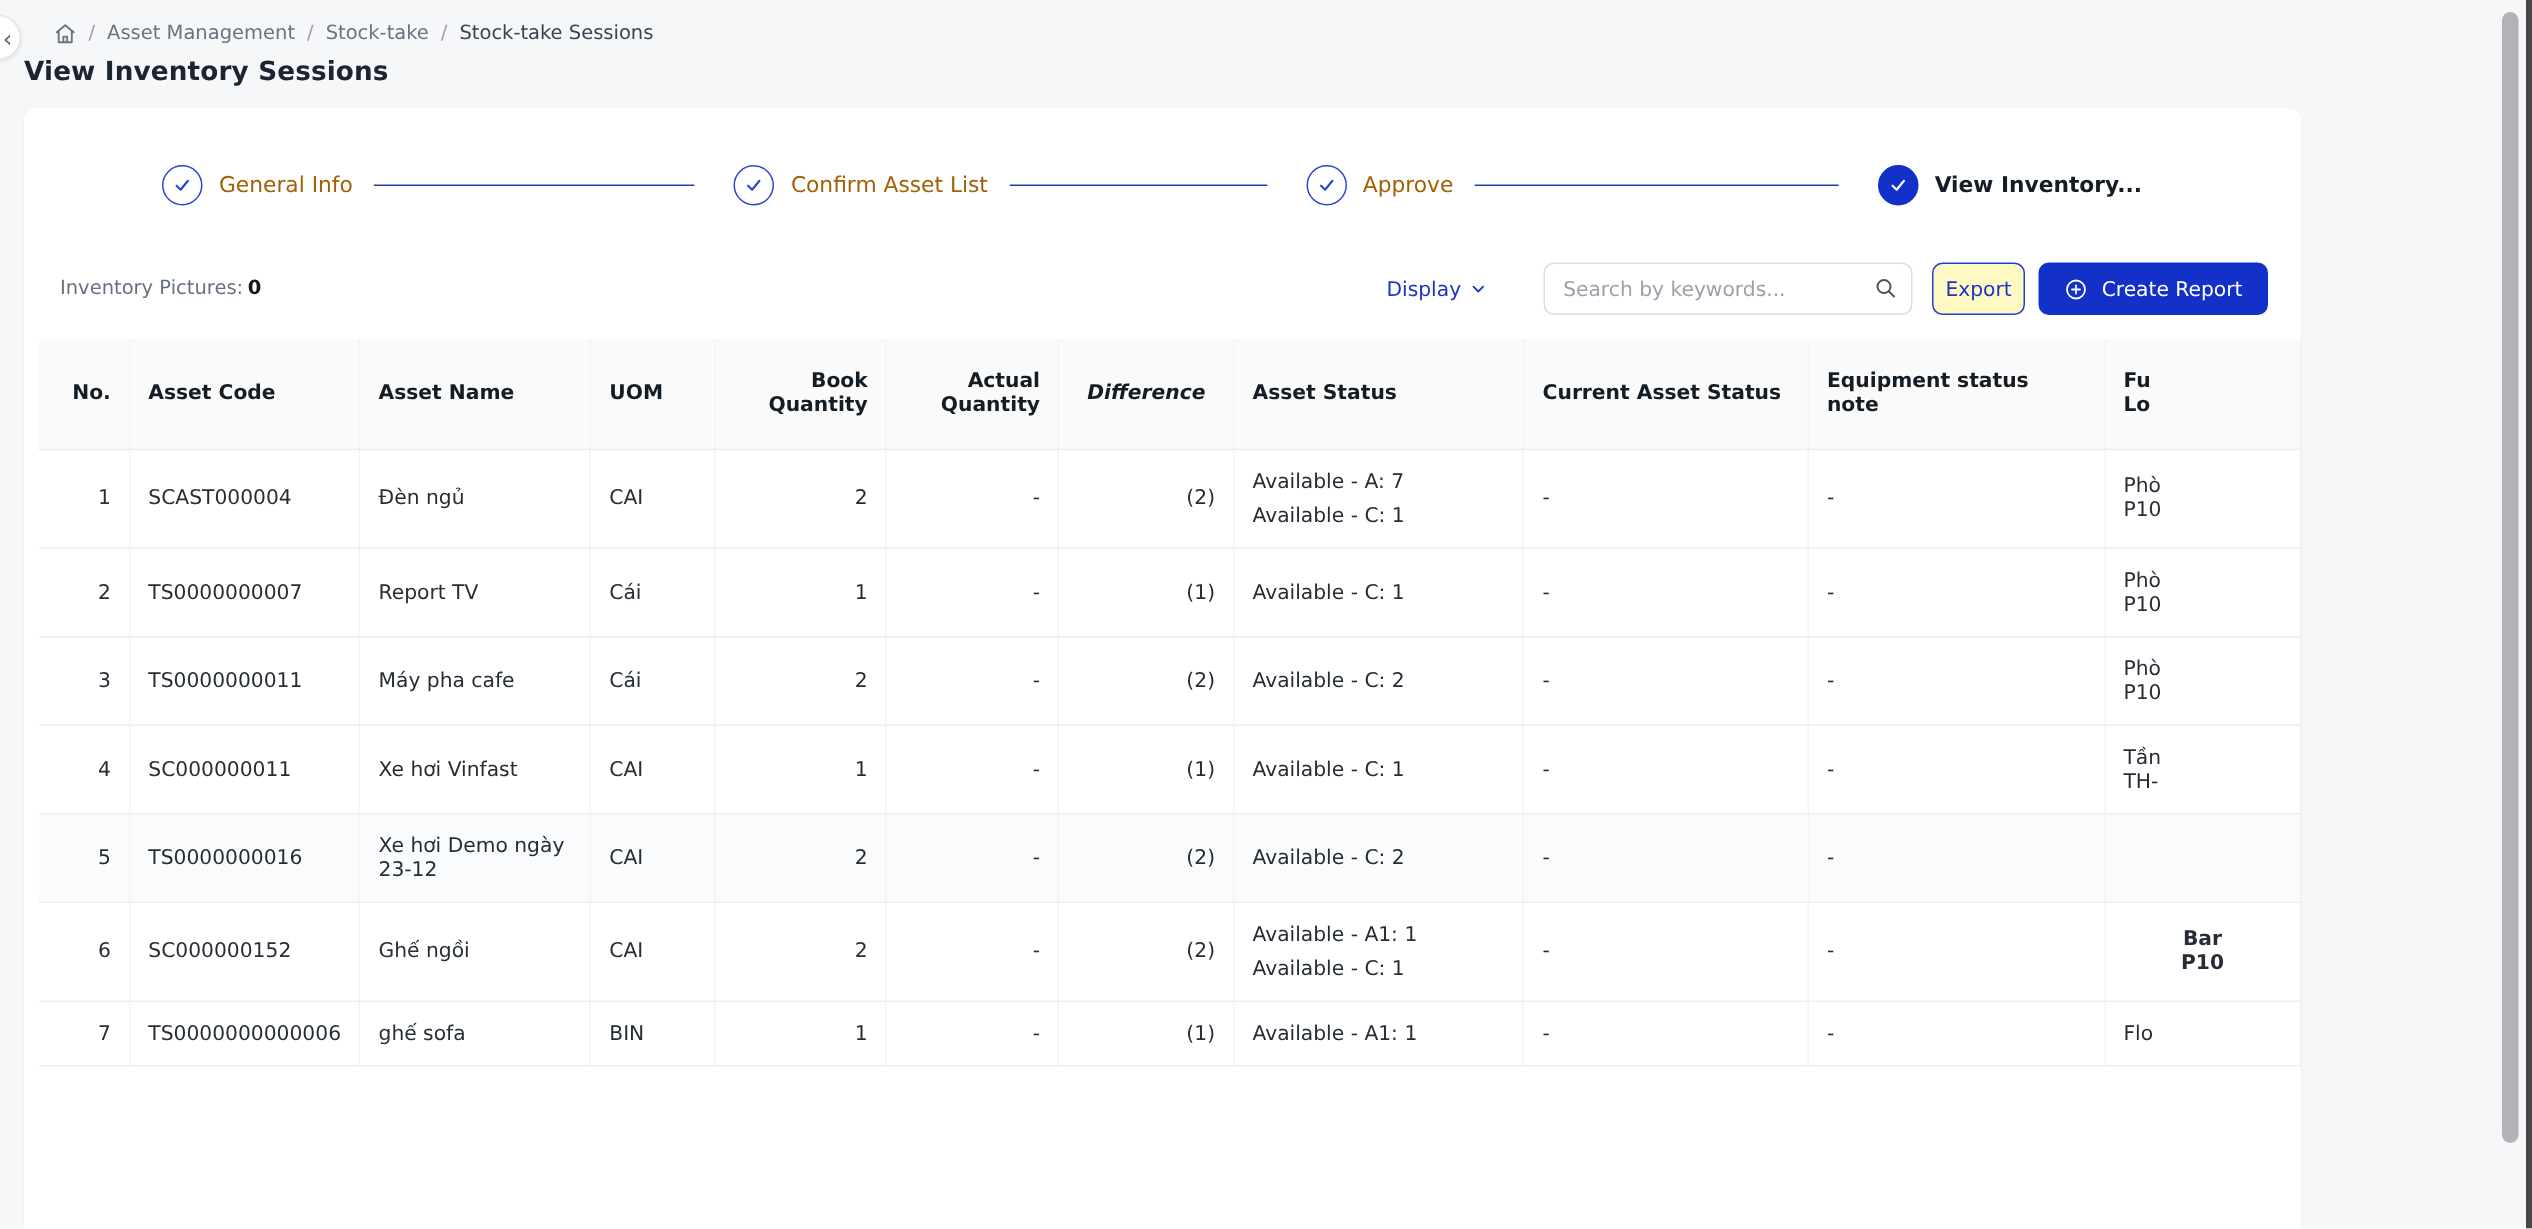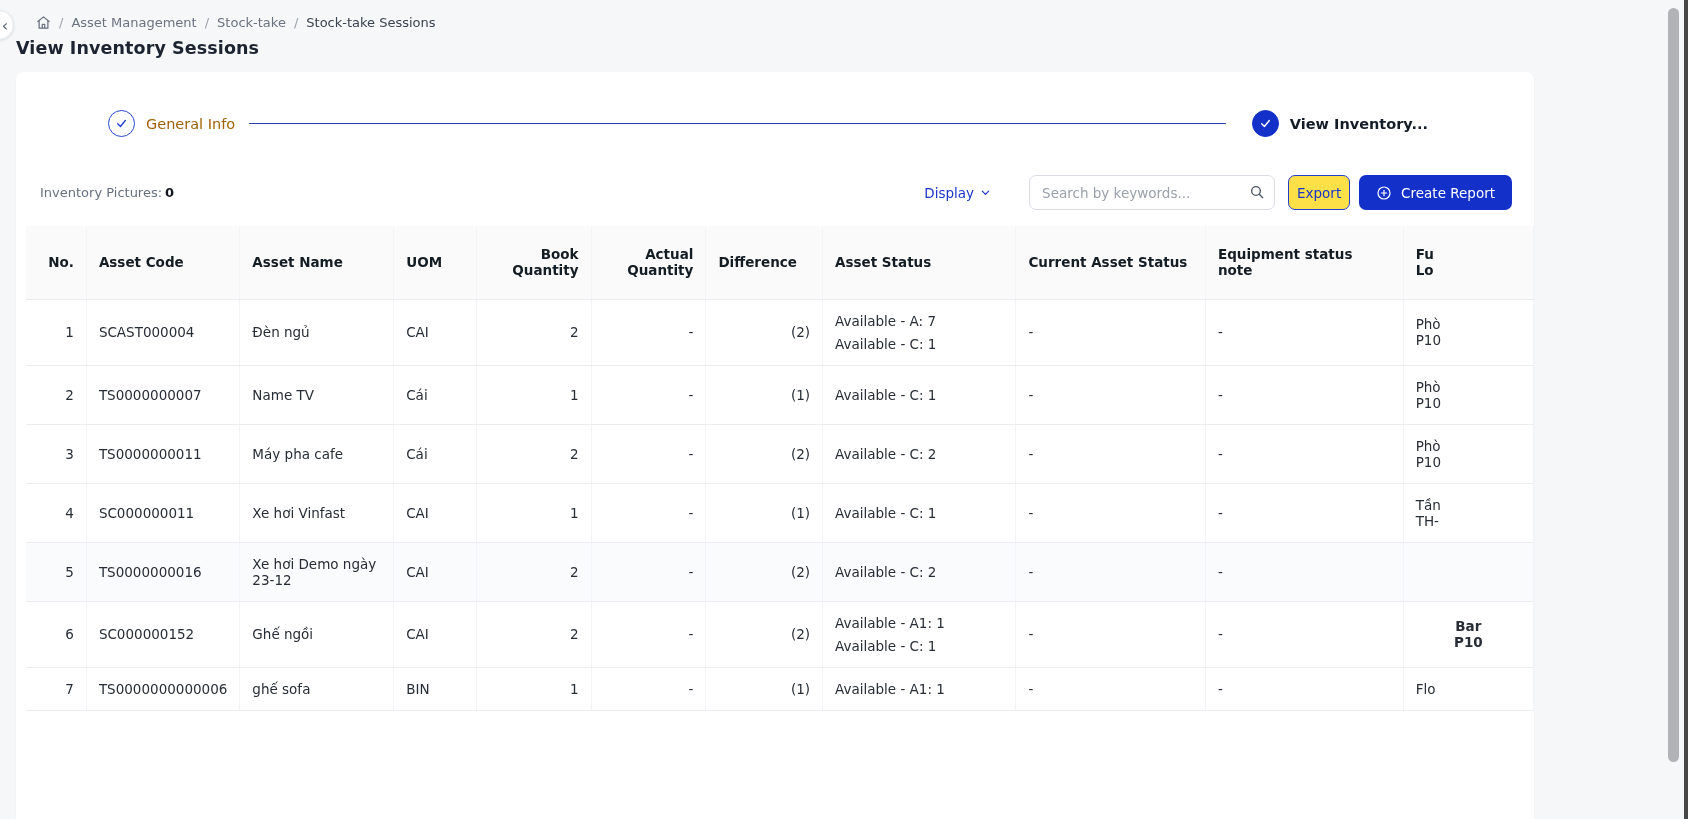--- a/index.html
+++ b/index.html
@@ -64,21 +64,21 @@
   }
   .search-box input {
     width:100%; height:100%; border:1px solid #d9dde3; border-radius:7px;
     padding:0 34px 0 12px; font-size:13.5px; color:#333; outline:none;
     font-family:inherit; background:#fff;
   }
   .search-box input::placeholder { color:#9aa1ab; }
   .search-ico { position:absolute; right:10px; top:9px; cursor:pointer; }
   .btn { height:35px; border-radius:7px; font-size:13.5px; cursor:pointer;
          display:inline-flex; align-items:center; justify-content:center; font-family:inherit; }
-  .btn-export { width:62px; background:#fde047; border:1px solid #2440cc; color:#1b35c8; margin-right:9px; }
+  .btn-export { width:62px; background:#fef9c3; border:1px solid #2440cc; color:#1b35c8; margin-right:9px; }
   .btn-create { border:none; background:#1330c8; color:#fff; padding:0 17px; gap:9px; font-weight:500; }
 
   
   .table-wrap { margin:16px 0 0 10px; width:1508px; overflow:hidden; }
   table { border-collapse:collapse; table-layout:fixed; }
   th, td { border-bottom:1px solid #ebedf0; border-right:1px solid #f2f4f7; }
   th {
     background:#fafafa; height:73px; padding:10px 12px; font-size:13.5px;
     font-weight:700; color:#141c24; vertical-align:middle; white-space:pre-line;
     border-bottom-color:#e9ebee;
@@ -118,20 +118,38 @@
 <div class="card">
 
   <div class="stepper" id="stepper">
       <div class="step">
         <span class="step-circle">
           <svg width="13" height="13" viewBox="0 0 24 24" fill="none" stroke="#2946d1" stroke-width="2.6" stroke-linecap="round" stroke-linejoin="round">
             <path d="m5 12.5 5 5 9-11"></path>
           </svg>
         </span>
         <span class="step-label">General Info</span>
+        <span class="step-line"></span>
+      </div>
+      <div class="step">
+        <span class="step-circle">
+          <svg width="13" height="13" viewBox="0 0 24 24" fill="none" stroke="#2946d1" stroke-width="2.6" stroke-linecap="round" stroke-linejoin="round">
+            <path d="m5 12.5 5 5 9-11"></path>
+          </svg>
+        </span>
+        <span class="step-label">Confirm Asset List</span>
+        <span class="step-line"></span>
+      </div>
+      <div class="step">
+        <span class="step-circle">
+          <svg width="13" height="13" viewBox="0 0 24 24" fill="none" stroke="#2946d1" stroke-width="2.6" stroke-linecap="round" stroke-linejoin="round">
+            <path d="m5 12.5 5 5 9-11"></path>
+          </svg>
+        </span>
+        <span class="step-label">Approve</span>
         <span class="step-line"></span>
       </div>
       <div class="step current">
         <span class="step-circle">
           <svg width="13" height="13" viewBox="0 0 24 24" fill="none" stroke="#fff" stroke-width="2.6" stroke-linecap="round" stroke-linejoin="round">
             <path d="m5 12.5 5 5 9-11"></path>
           </svg>
         </span>
         <span class="step-label">View Inventory...</span>
       </div>
@@ -184,21 +202,21 @@
           <col style="width: 150px;">
         </colgroup>
       <thead>
           <tr id="head-row">
             <th style="text-align: right;">No.</th>
             <th style="text-align: left;">Asset Code</th>
             <th style="text-align: left;">Asset Name</th>
             <th style="text-align: left;">UOM</th>
             <th style="text-align: right;">Book Quantity</th>
             <th style="text-align: right;">Actual Quantity</th>
-            <th style="text-align: left;">Difference</th>
+            <th style="text-align: center; font-style: italic;">Difference</th>
             <th style="text-align: left;">Asset Status</th>
             <th style="text-align: left;">Current Asset Status</th>
             <th style="text-align: left;">Equipment status note</th>
             <th style="text-align: left;">Fu
 Lo</th>
           </tr>
         </thead>
       <tbody id="body-rows">
           <tr>
             <td style="text-align: right;">1</td>
@@ -210,21 +228,21 @@
             <td style="text-align: right;">(2)</td>
             <td style="text-align: left;"><div class="status-line">Available - A: 7</div><div class="status-line">Available - C: 1</div></td>
             <td style="text-align: left;">-</td>
             <td style="text-align: left;">-</td>
             <td style="text-align: left;">Phò
 P10</td>
           </tr>
           <tr>
             <td style="text-align: right;">2</td>
             <td style="text-align: left;">TS0000000007</td>
-            <td style="text-align: left;">Name TV</td>
+            <td style="text-align: left;">Report TV</td>
             <td style="text-align: left;">Cái</td>
             <td style="text-align: right;">1</td>
             <td style="text-align: right;">-</td>
             <td style="text-align: right;">(1)</td>
             <td style="text-align: left;"><div class="status-line">Available - C: 1</div></td>
             <td style="text-align: left;">-</td>
             <td style="text-align: left;">-</td>
             <td style="text-align: left;">Phò
 P10</td>
           </tr>

